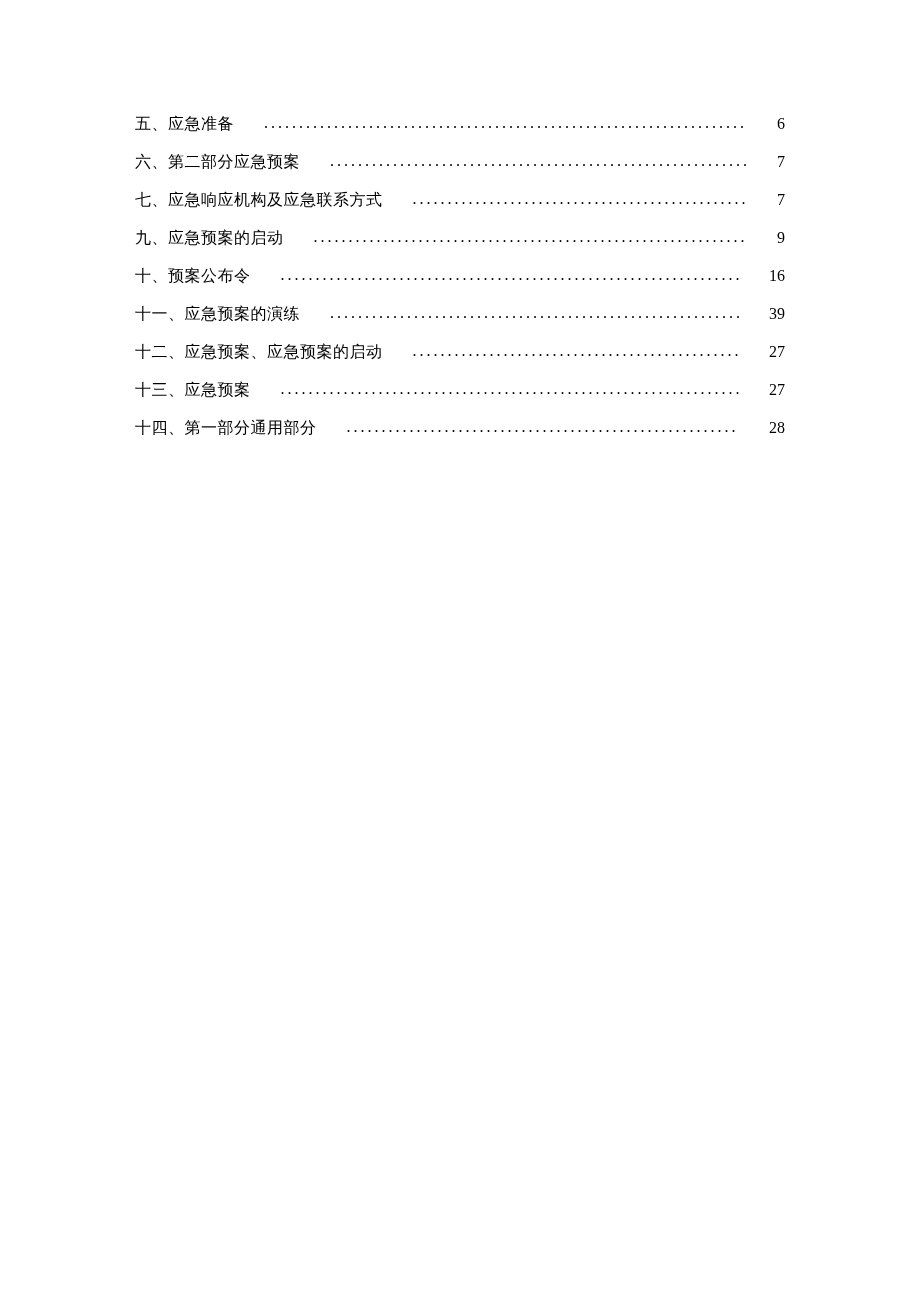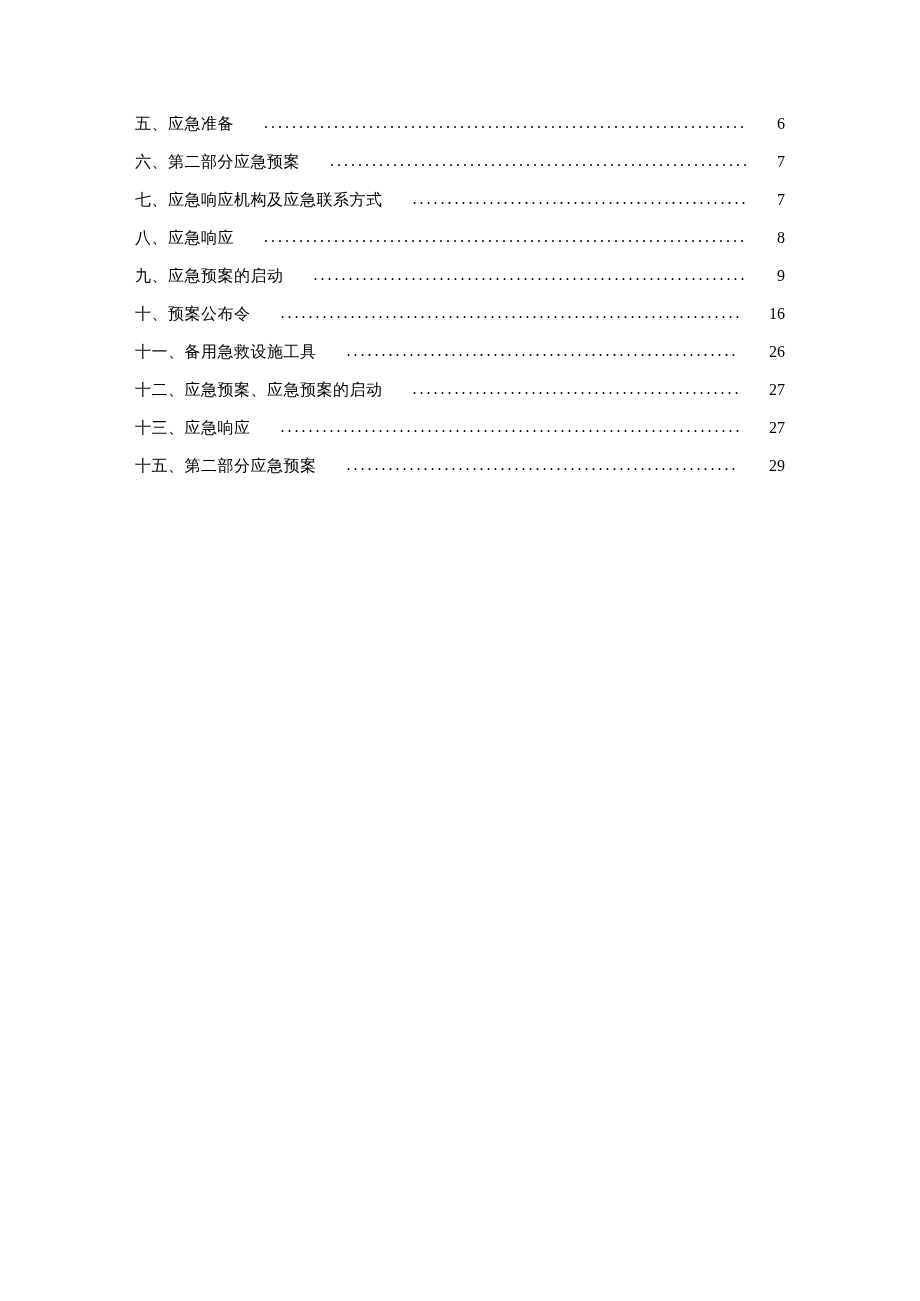--- a/index.html
+++ b/index.html
@@ -63,47 +63,42 @@
     <span class="toc-title">六、第二部分应急预案</span>
     <span class="toc-dots"></span>
     <span class="toc-page">7</span>
   </div>
   <div class="toc-entry">
     <span class="toc-title">七、应急响应机构及应急联系方式</span>
     <span class="toc-dots"></span>
     <span class="toc-page">7</span>
   </div>
   <div class="toc-entry">
-    <span class="toc-title">八、应急响应</span>
-    <span class="toc-dots"></span>
-    <span class="toc-page">8</span>
-  </div>
-  <div class="toc-entry">
     <span class="toc-title">九、应急预案的启动</span>
     <span class="toc-dots"></span>
     <span class="toc-page">9</span>
   </div>
   <div class="toc-entry">
     <span class="toc-title">十、预案公布令</span>
     <span class="toc-dots"></span>
     <span class="toc-page">16</span>
   </div>
   <div class="toc-entry">
-    <span class="toc-title">十一、备用急救设施工具</span>
+    <span class="toc-title">十一、应急预案的演练</span>
     <span class="toc-dots"></span>
-    <span class="toc-page">26</span>
+    <span class="toc-page">39</span>
   </div>
   <div class="toc-entry">
     <span class="toc-title">十二、应急预案、应急预案的启动</span>
     <span class="toc-dots"></span>
     <span class="toc-page">27</span>
   </div>
   <div class="toc-entry">
-    <span class="toc-title">十三、应急响应</span>
+    <span class="toc-title">十三、应急预案</span>
     <span class="toc-dots"></span>
     <span class="toc-page">27</span>
   </div>
   <div class="toc-entry">
-    <span class="toc-title">十五、第二部分应急预案</span>
+    <span class="toc-title">十四、第一部分通用部分</span>
     <span class="toc-dots"></span>
-    <span class="toc-page">29</span>
+    <span class="toc-page">28</span>
   </div>
 </div>
 
 </body></html>

